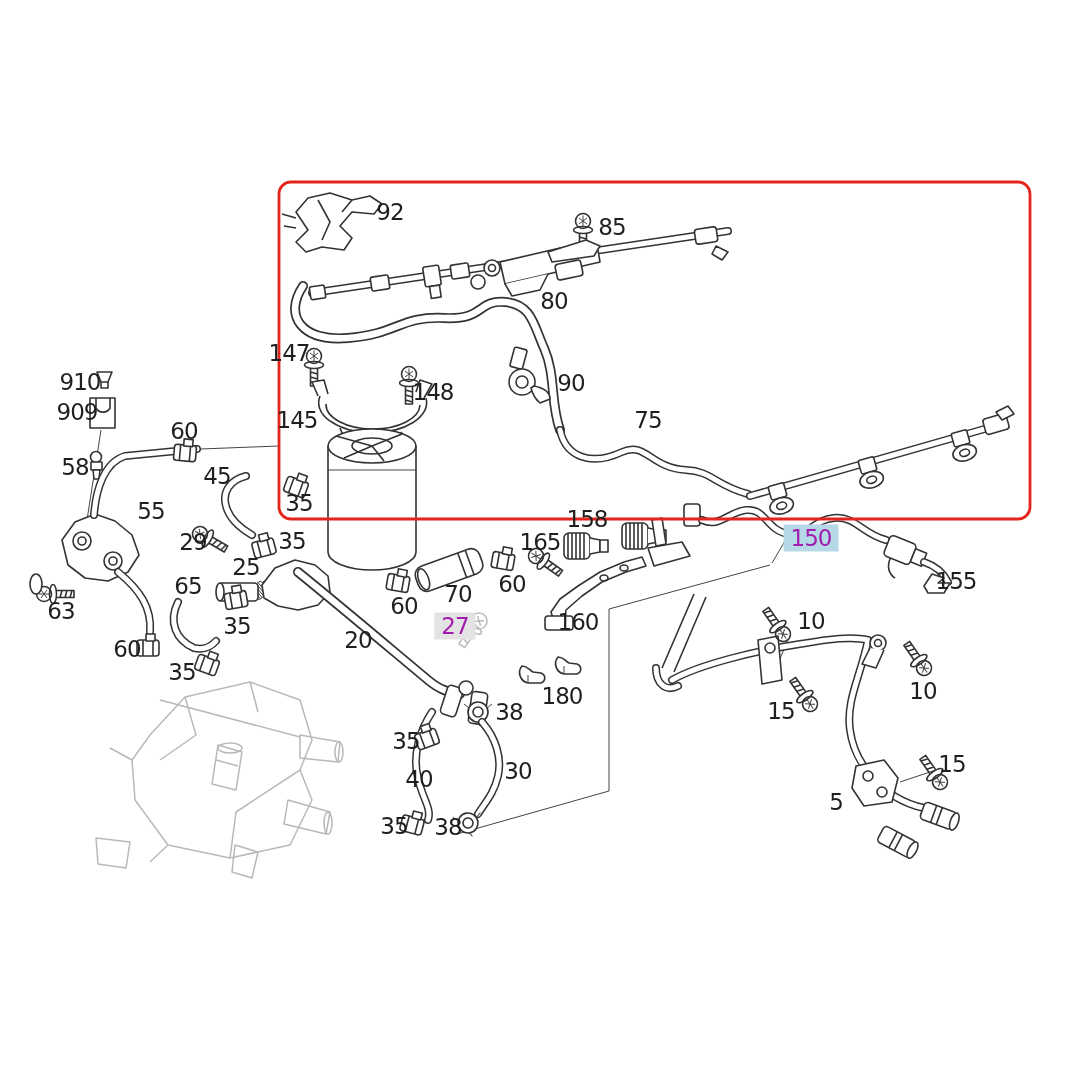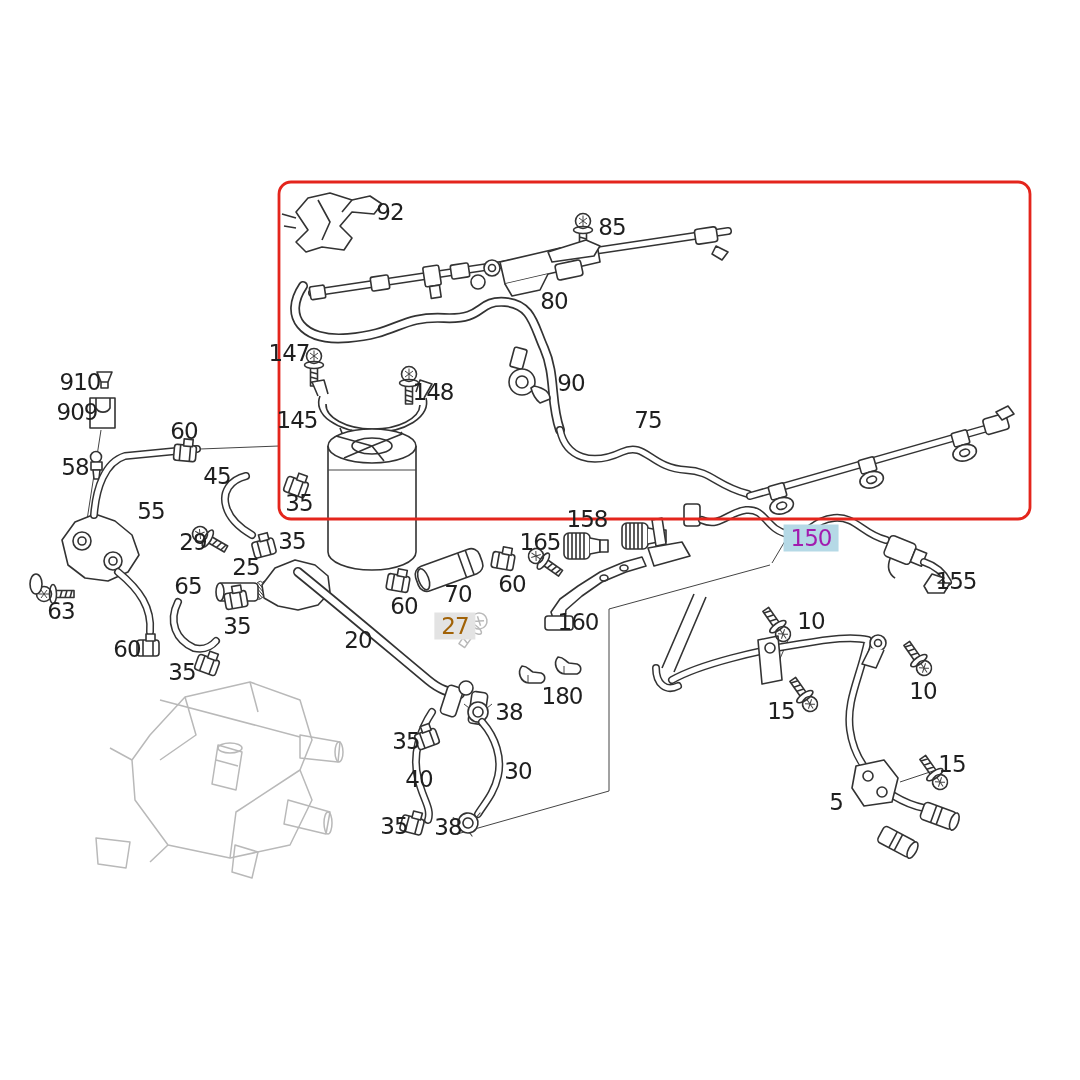--- a/index.html
+++ b/index.html
@@ -3,21 +3,21 @@
 <meta charset="utf-8">
 <style>
   html,body{margin:0;padding:0;background:#fff;}
   #canvas{position:relative;width:1080px;height:1080px;background:#fff;overflow:hidden;
           font-family:"DejaVu Sans","Liberation Sans",sans-serif;}
   #art{position:absolute;left:0;top:0;}
   #labels-layer{position:absolute;left:0;top:0;width:100%;height:100%;}
   .lbl{position:absolute;transform:translate(-50%,-50%);font-size:23px;letter-spacing:-1px;
        color:#1f1f1f;white-space:nowrap;line-height:1;padding:2px 3px;}
   .lbl.blue{background:#b5d9e6;color:#a21caf;padding:2px 7px;}
-  .lbl.gray{background:#e3e3e3;color:#a16207;padding:2px 7px;}
+  .lbl.gray{background:#e3e3e3;color:#a21caf;padding:2px 7px;}
   .tube-o{stroke:#333;stroke-width:8;fill:none;stroke-linecap:round;stroke-linejoin:round;}
   .tube-i{stroke:#fff;stroke-width:5;fill:none;stroke-linecap:round;stroke-linejoin:round;}
   .tube2-o{stroke:#333;stroke-width:10;fill:none;stroke-linecap:round;stroke-linejoin:round;}
   .tube2-i{stroke:#fff;stroke-width:6.6;fill:none;stroke-linecap:round;stroke-linejoin:round;}
   .ln{stroke:#333;stroke-width:1.6;fill:none;stroke-linejoin:round;}
   .lnf{stroke:#333;stroke-width:1.6;fill:#fff;stroke-linejoin:round;}
   .thin{stroke:#444;stroke-width:1;fill:none;}
   .gray-art{stroke:#b9b9b9;stroke-width:1.5;fill:none;stroke-linejoin:round;}
 </style>
 </head>

